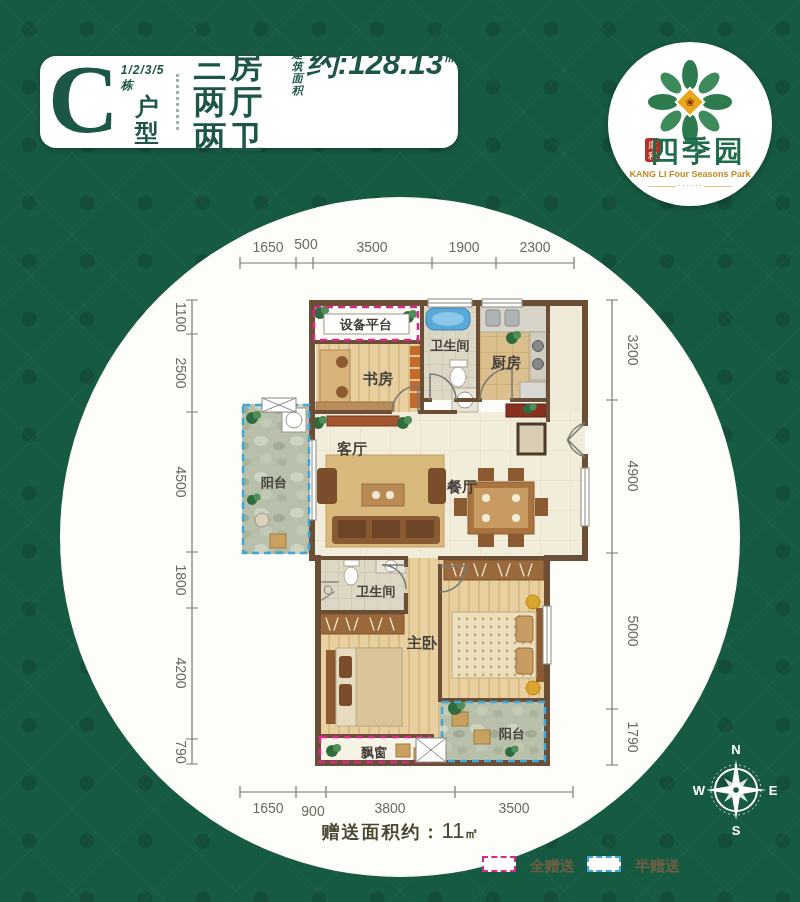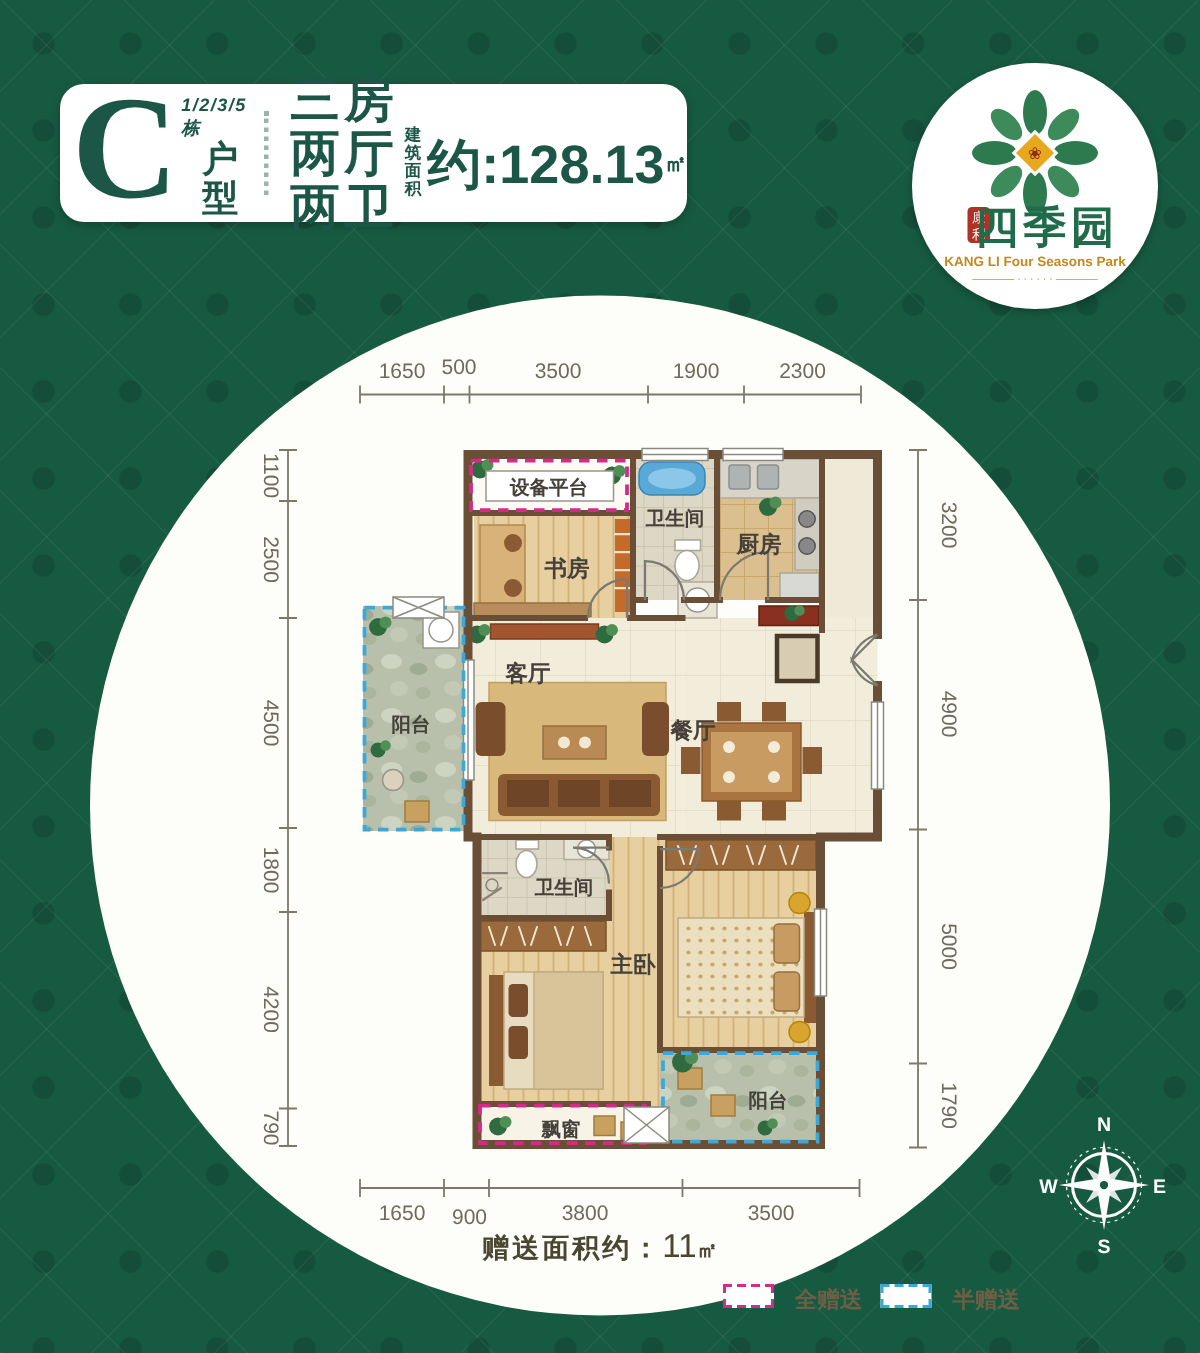--- a/index.html
+++ b/index.html
@@ -20,24 +20,24 @@
     box-shadow:0 2px 6px rgba(0,0,0,0.25);
   }
   .big-c{font-family:"Liberation Serif","DejaVu Serif",serif;font-weight:bold;
     font-size:98px;line-height:86px;color:#1b5646;margin:0 2px 6px 8px;}
   .unit-col{display:flex;flex-direction:column;align-items:flex-start;margin-top:4px;}
   .building{font-size:12px;color:#1b5646;font-weight:bold;letter-spacing:1px;font-style:italic;}
   .unit-char{font-size:24px;font-weight:bold;color:#1b5646;line-height:26px;margin-left:14px;}
   .dot-divider{height:56px;border-left:3px dotted #9ab5ab;margin:0 14px 0 12px;}
   .title-col{display:flex;flex-direction:row;}
   .apt-title{font-size:33px;font-weight:bold;color:#1b5646;letter-spacing:3px;line-height:36px;}
-  .area-row{display:flex;align-items:center;margin-top:16px;}
+  .area-row{display:flex;align-items:flex-start;margin-top:0;font-style:italic;}
   .area-prefix{display:flex;flex-direction:column;font-size:11px;color:#1b5646;
     font-weight:bold;line-height:12px;margin-right:4px;margin-bottom:4px;}
-  .area-value{font-size:36px;font-weight:bold;color:#1b5646;line-height:32px;}
+  .area-value{font-size:31px;font-weight:bold;color:#1b5646;line-height:32px;}
   .area-unit{font-size:15px;font-weight:bold;color:#1b5646;margin-bottom:2px;}
   
   .big-circle{position:absolute;left:60px;top:197px;width:680px;height:680px;
     border-radius:50%;background:#fdfdfa;}
   
   .gift-line{position:absolute;left:0;top:818px;width:800px;text-align:center;color:#4a4731;}
   .gift-label{font-size:18px;font-weight:bold;letter-spacing:2px;vertical-align:baseline;}
   .gift-value{font-size:22px;font-weight:normal;}
   .gift-unit{font-size:14px;font-weight:bold;}
   .legend{position:absolute;left:0;top:856px;width:688px;text-align:right;

